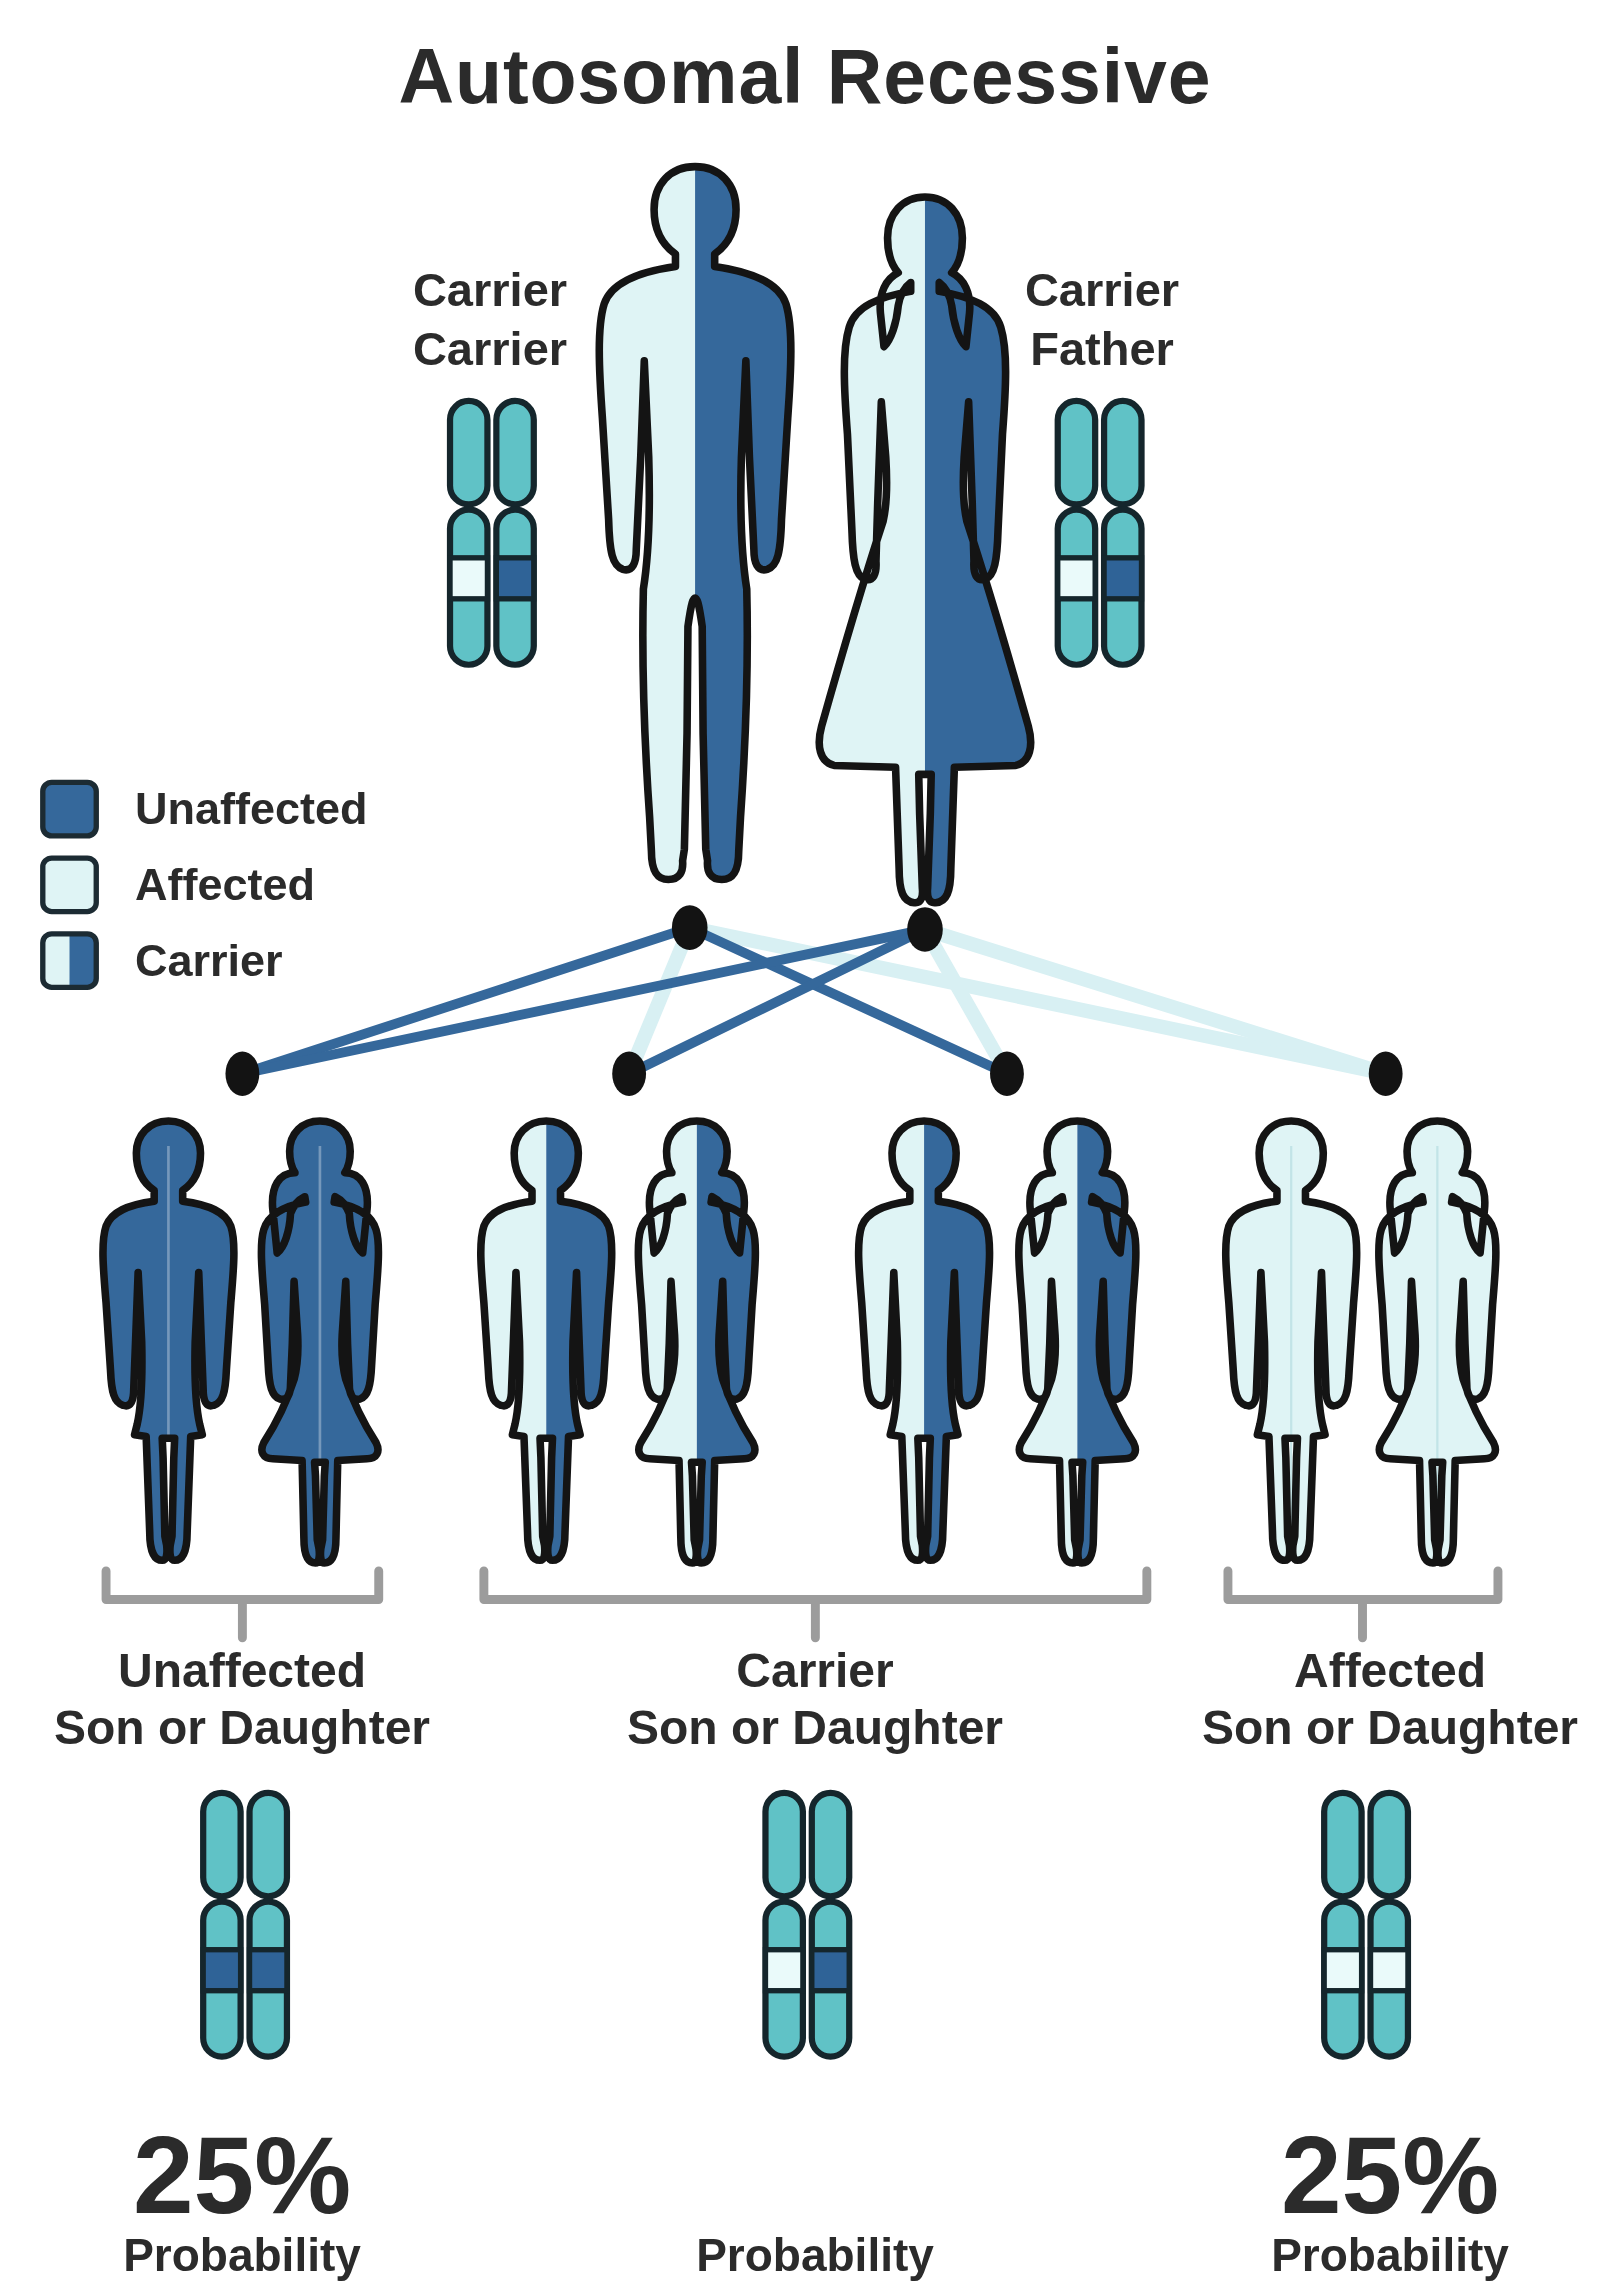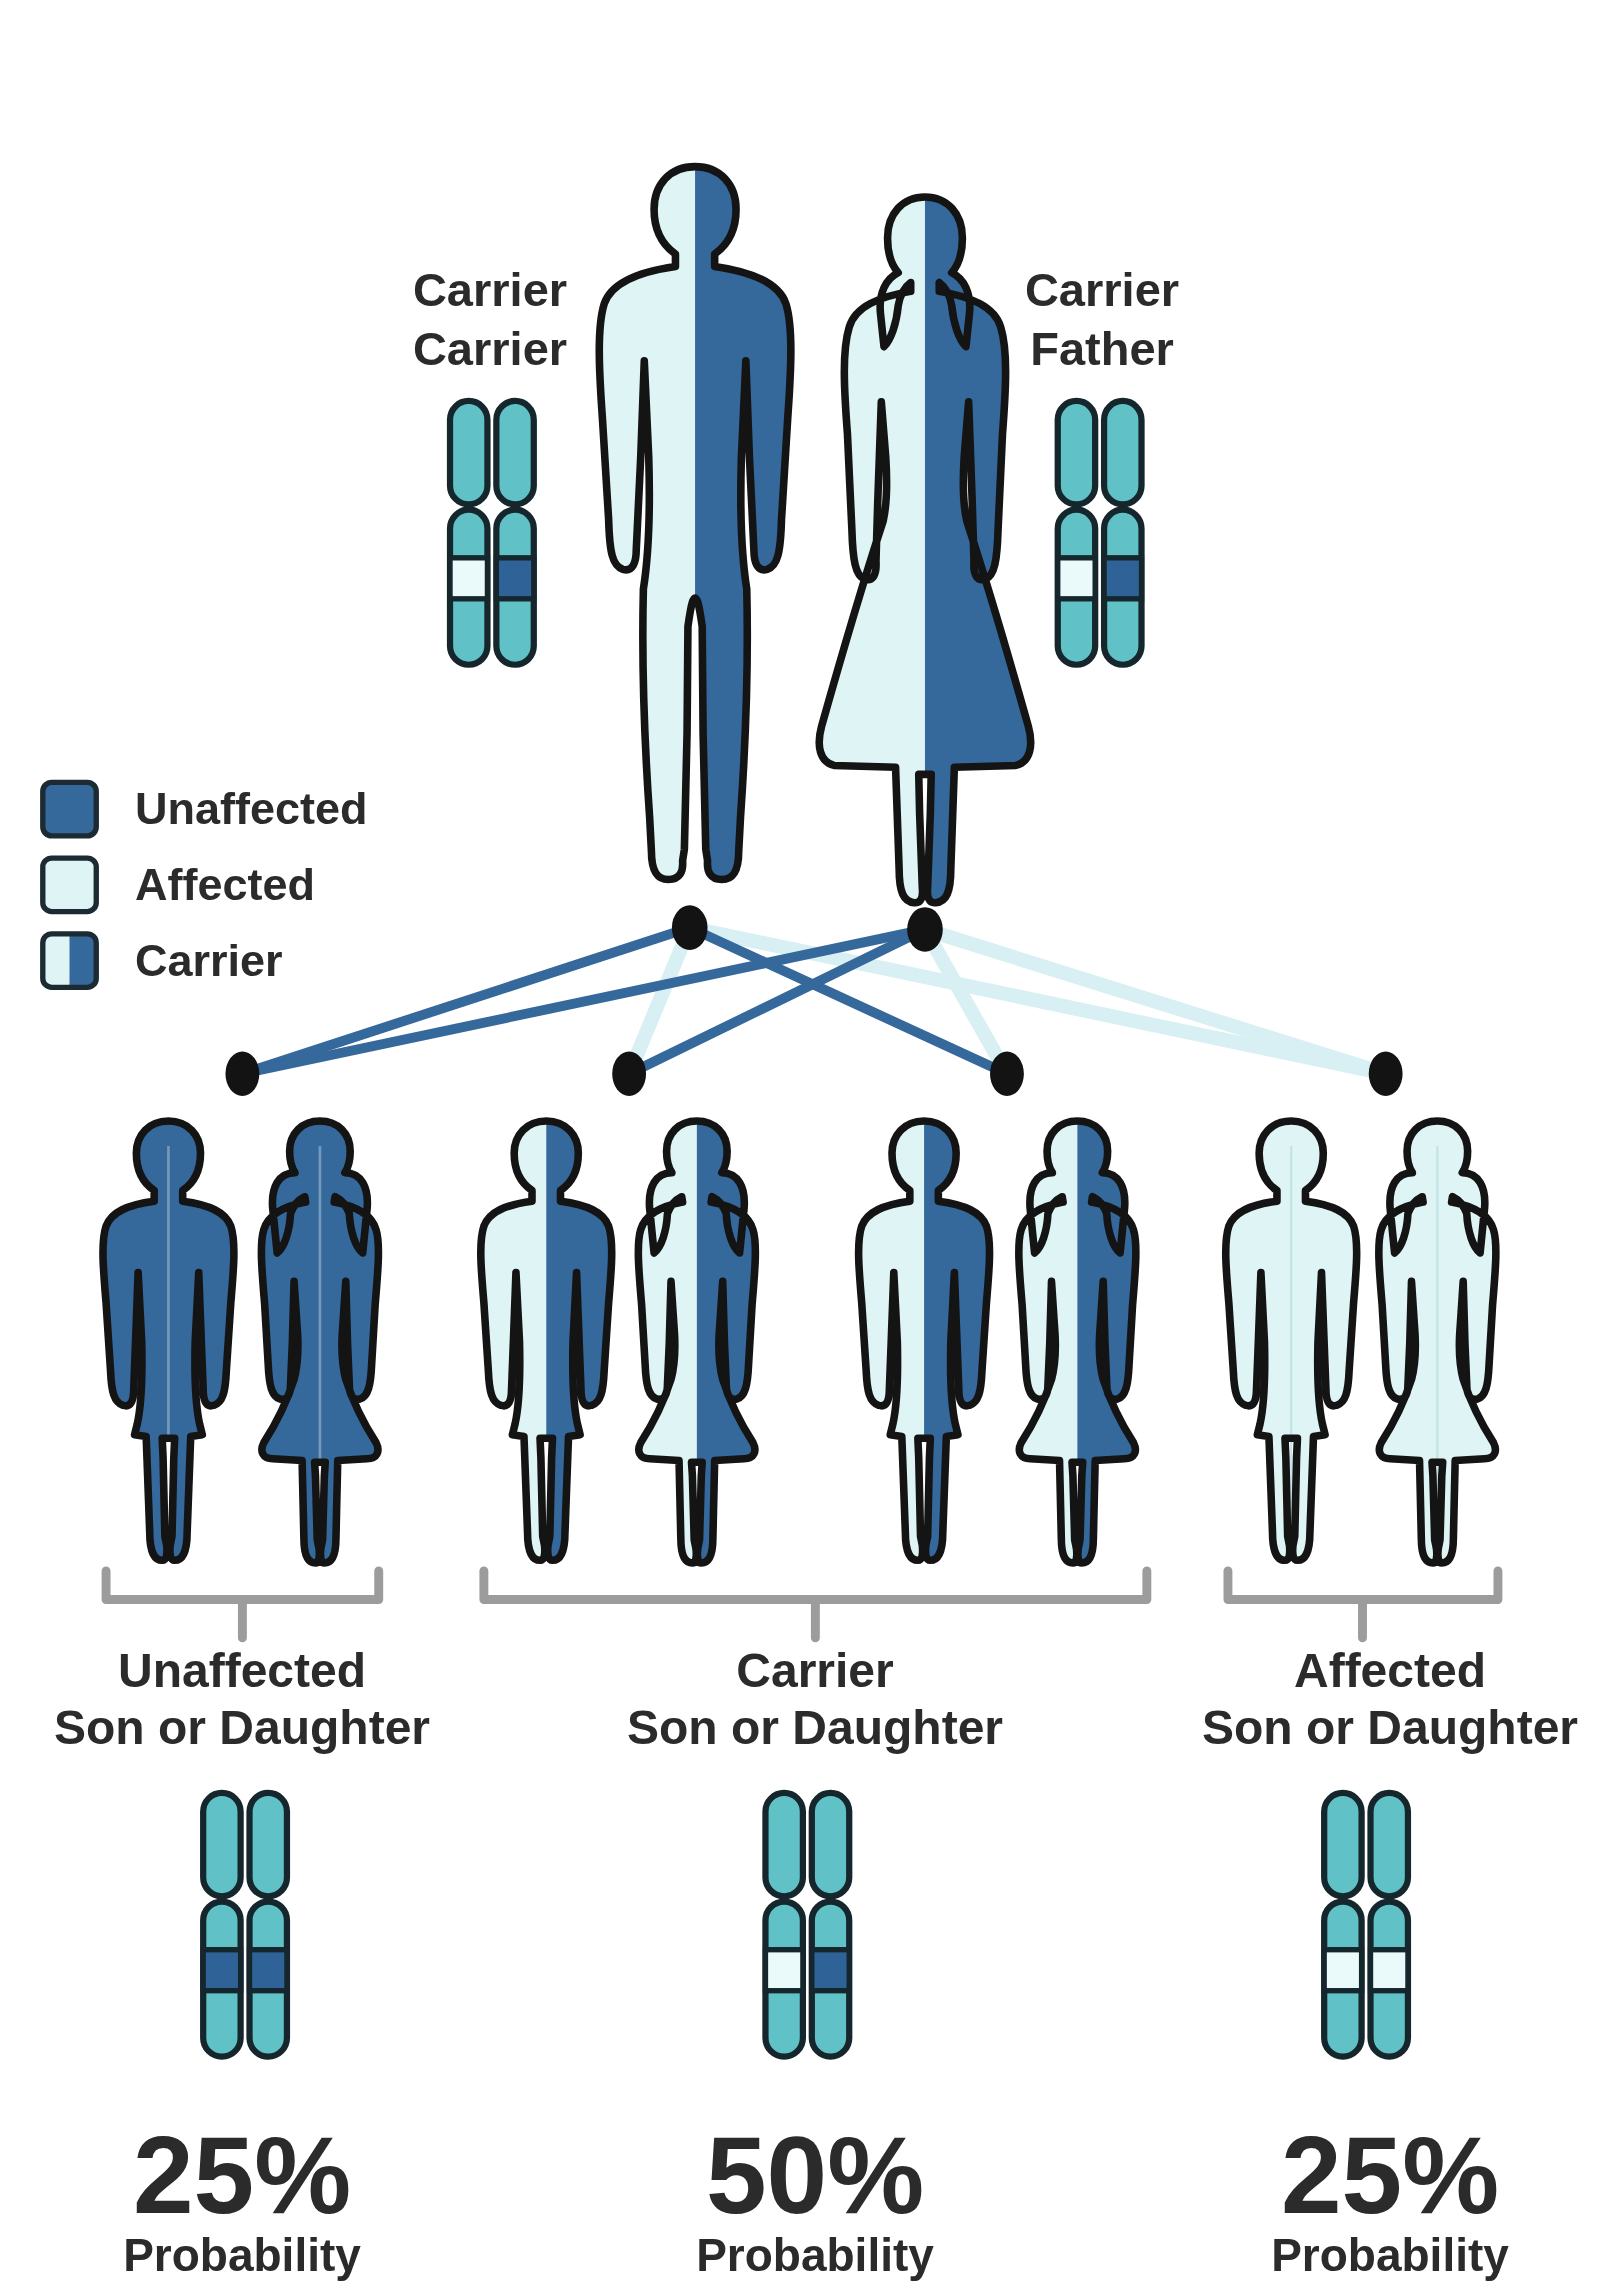--- a/index.html
+++ b/index.html
@@ -187,20 +187,21 @@
     <g>
       <use href="#chromatid" x="859" y="2012" style="--bandc:var(--band-pale,#eafafa)"></use>
       <use href="#chromatid" x="911" y="2012" style="--bandc:var(--band-dark,#2f6397)"></use>
     </g>
     <g>
       <use href="#chromatid" x="1486" y="2012" style="--bandc:var(--band-pale,#eafafa)"></use>
       <use href="#chromatid" x="1538" y="2012" style="--bandc:var(--band-pale,#eafafa)"></use>
     </g>
   </svg>
 
+  <div class="t title" style="left:805px;top:32px">Autosomal Recessive</div>
 
   <div class="t plabel" style="left:490px;top:260px">
     <div>Carrier</div>
     <div>Carrier</div>
   </div>
   <div class="t plabel" style="left:1102px;top:260px">
     <div>Carrier</div>
     <div>Father</div>
   </div>
 
@@ -215,21 +216,20 @@
   <div class="t outcome-label" style="left:815px;top:1642px">
     <div>Carrier</div>
     <div>Son or Daughter</div>
   </div>
   <div class="t outcome-label" style="left:1390px;top:1642px">
     <div>Affected</div>
     <div>Son or Daughter</div>
   </div>
 
   <div class="t pct" style="left:242px;top:2121px">25%</div>
-  <div class="t pct" style="left:815px;top:2121px">50%</div>
   <div class="t pct" style="left:1390px;top:2121px">25%</div>
 
   <div class="t prob" style="left:242px;top:2229px">Probability</div>
   <div class="t prob" style="left:815px;top:2229px">Probability</div>
   <div class="t prob" style="left:1390px;top:2229px">Probability</div>
 
 </div>
 
 
 </body></html>

